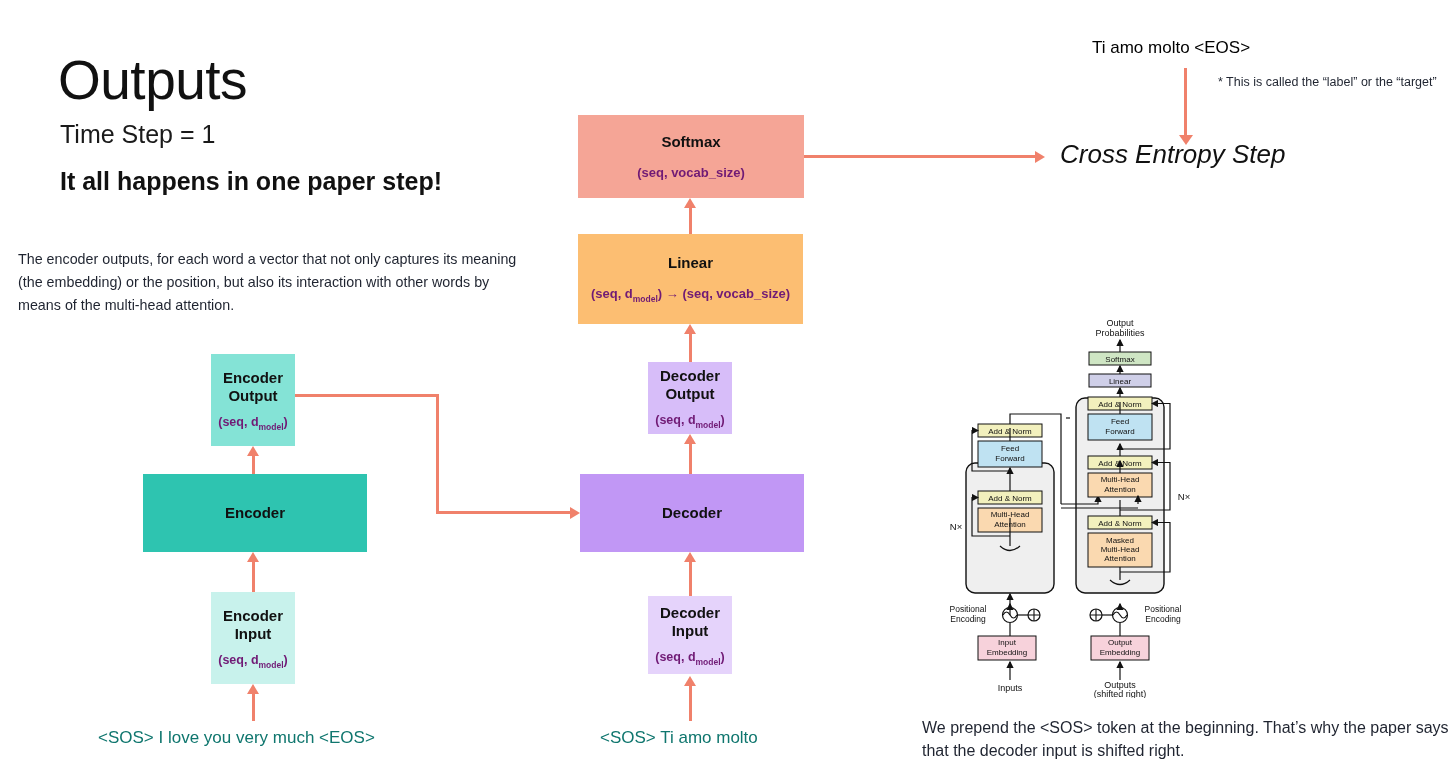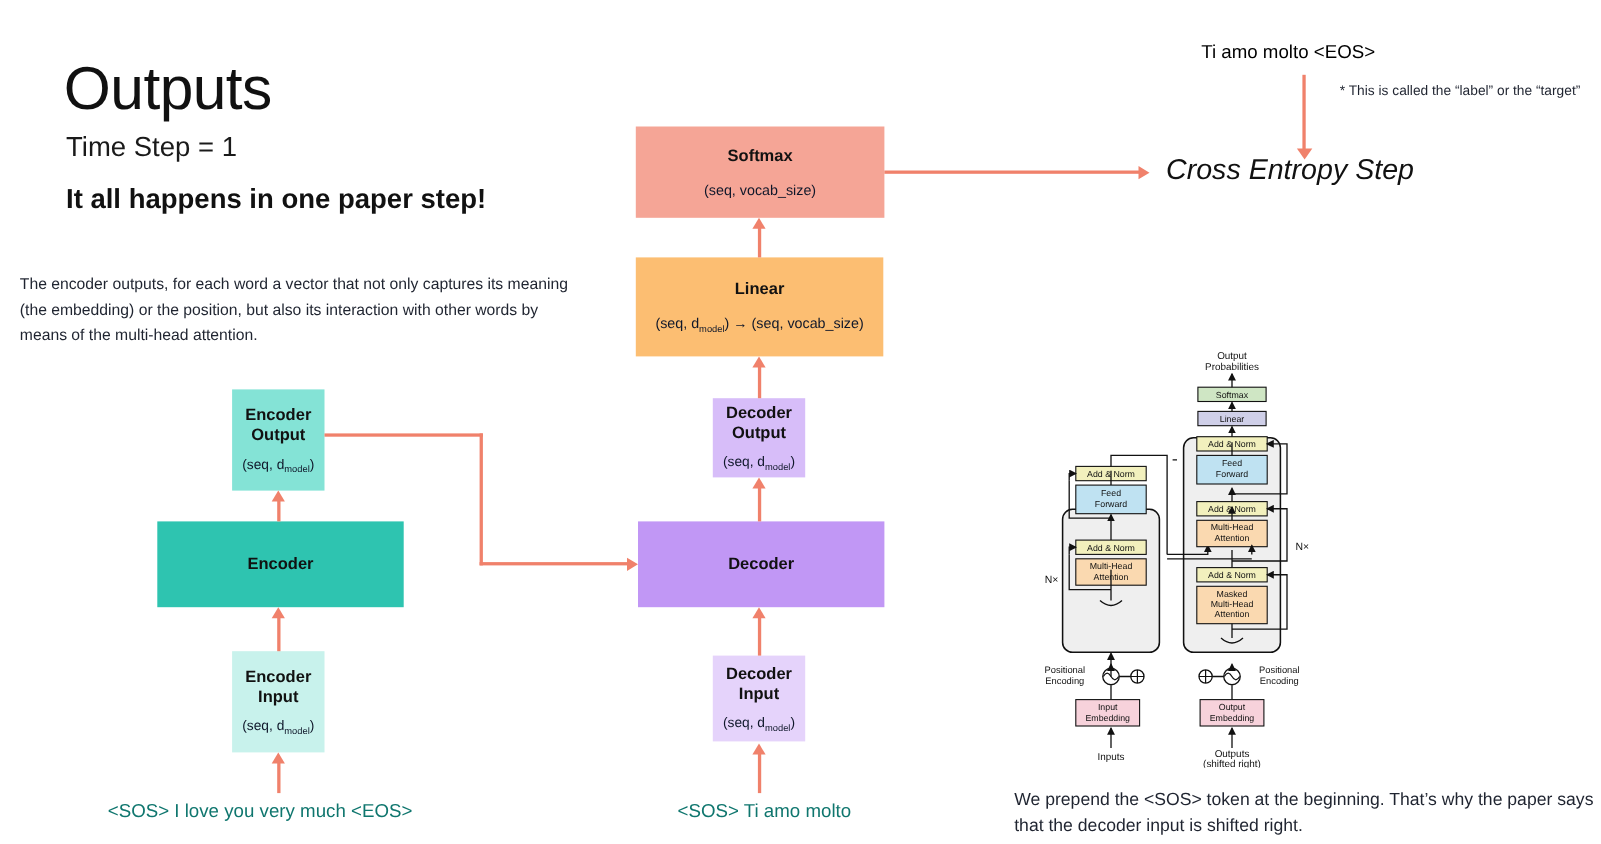--- a/index.html
+++ b/index.html
@@ -52,22 +52,22 @@
     text-align:center;
   }
   .block .b-title{
     font-weight:700;
     font-size:15px;
     line-height:1.22;
     color:#111;
   }
   .block .b-sub{
     font-size:12.5px;
-    font-weight:400;
-    color:#0f172a;
+    font-weight:700;
+    color:#701a75;
     margin-top:9px;
   }
   .block .b-sub sub{font-size:8.5px;text-align:right;}
 
   
   #encoder-output{left:211px;top:354px;width:84px;height:92px;background:#84E3D6;}
   #encoder{left:143px;top:474px;width:224px;height:78px;background:#2EC4B0;}
   #encoder-input{left:211px;top:592px;width:84px;height:92px;background:#C8F2EC;}
 
   #decoder-output{left:648px;top:362px;width:84px;height:72px;background:#D7BDF9;}
@@ -109,21 +109,21 @@
   .plain-h{height:3px;background:#F0816B;}
   .plain-v{width:3px;background:#F0816B;}
 
   
   .caption{
     font-size:17px;
     color:#0f766e;
     white-space:nowrap;
   }
   #encoder-sentence{left:98px;top:728px;}
-  #decoder-sentence{left:616px;top:728px;}
+  #decoder-sentence{left:600px;top:728px;}
 
   #label-sentence{left:1092px;top:38px;font-size:17px;color:#000000;white-space:nowrap;}
   #label-footnote{left:1218px;top:75px;font-size:12.5px;color:#1f2430;white-space:nowrap;}
   #cross-entropy{
     left:1060px;top:139px;
     font-size:26px;font-style:italic;font-weight:400;
     color:#111;white-space:nowrap;
   }
   #bottom-note{
     left:922px;top:716px;width:540px;

